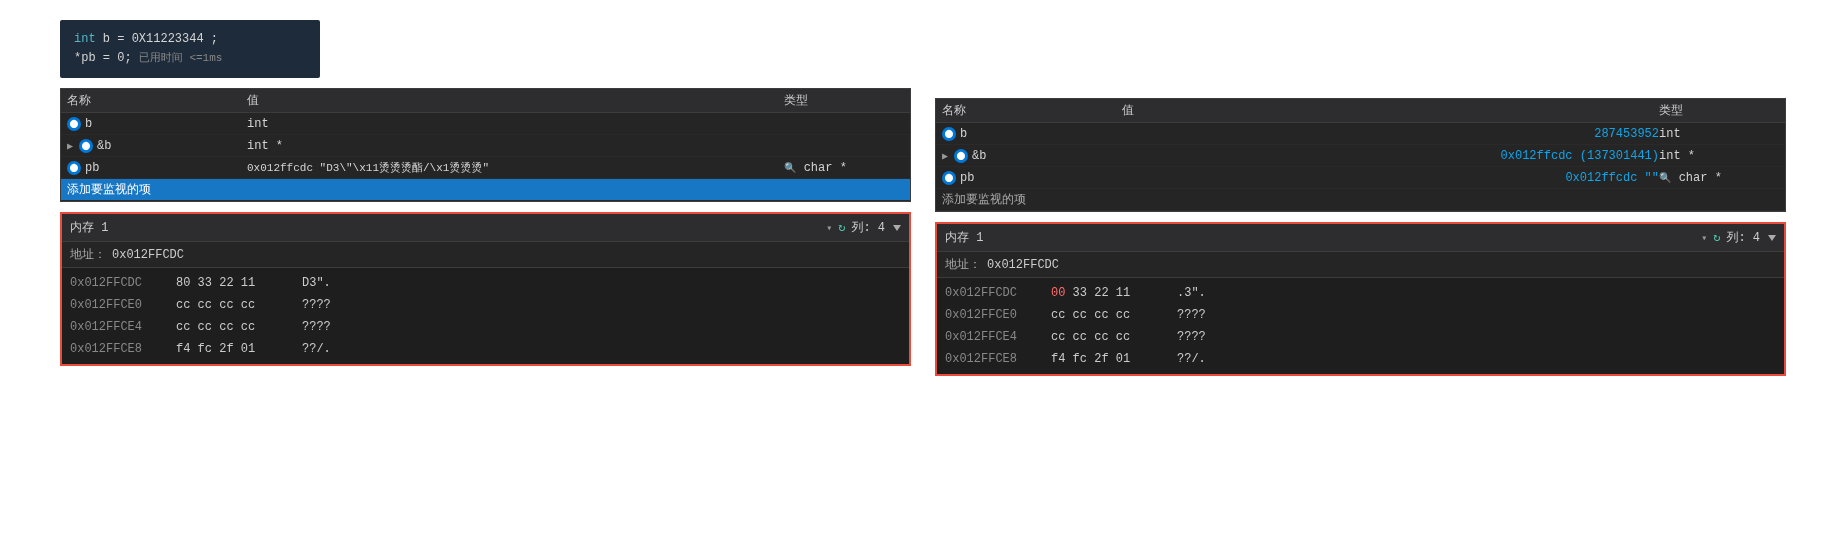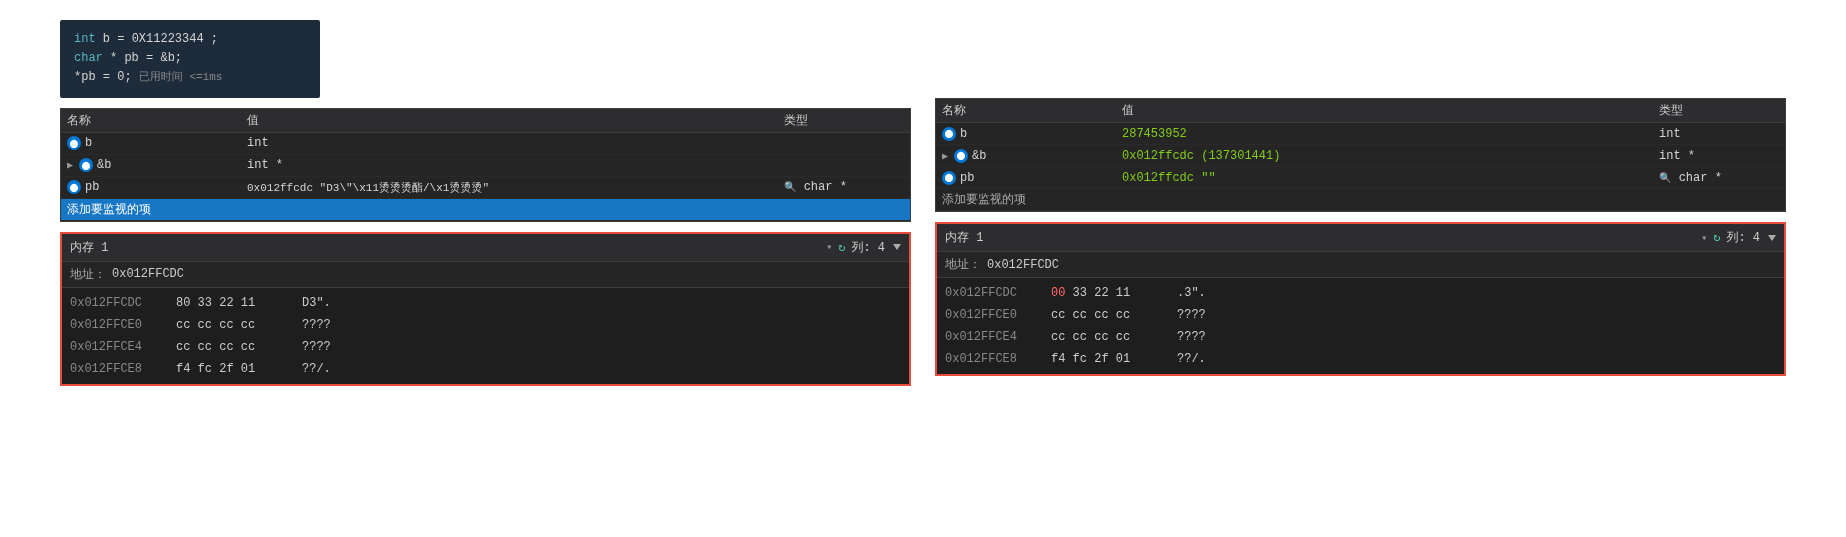--- a/index.html
+++ b/index.html
@@ -99,21 +99,21 @@
       flex-shrink: 0;
     }
 
     .watch-expand {
       color: #999;
       margin-right: 2px;
       font-size: 10px;
     }
 
     .val-normal { color: #d4d4d4; }
-    .val-changed { color: #84cc16; }
+    .val-changed { color: #0ea5e9; text-align: right; }
 
     .search-icon-inline {
       color: #888;
       font-size: 10px;
     }
 
     
     .memory-panel {
       background: #1e1e1e;
       border: 1px solid #3c3c3c;
@@ -214,24 +214,20 @@
   <div class="left-panel">
 
     <div class="code-block">
       <span class="code-line">
         <span class="code-ptr">int</span>
         <span class="code-var"> b = </span>
         <span class="code-num">0X11223344</span>
         <span class="code-var">;</span>
       </span>
       <span class="code-line">
-        <span class="code-ptr">char</span>
-        <span class="code-var">* pb = &amp;b;</span>
-      </span>
-      <span class="code-line">
         <span class="code-var">*pb = 0;  </span>
         <span class="code-comment">已用时间 &lt;=1ms</span>
       </span>
     </div>
 
     <div class="watch-table">
       <div class="watch-header">
         <span>名称</span>
         <span>值</span>
         <span>类型</span>

